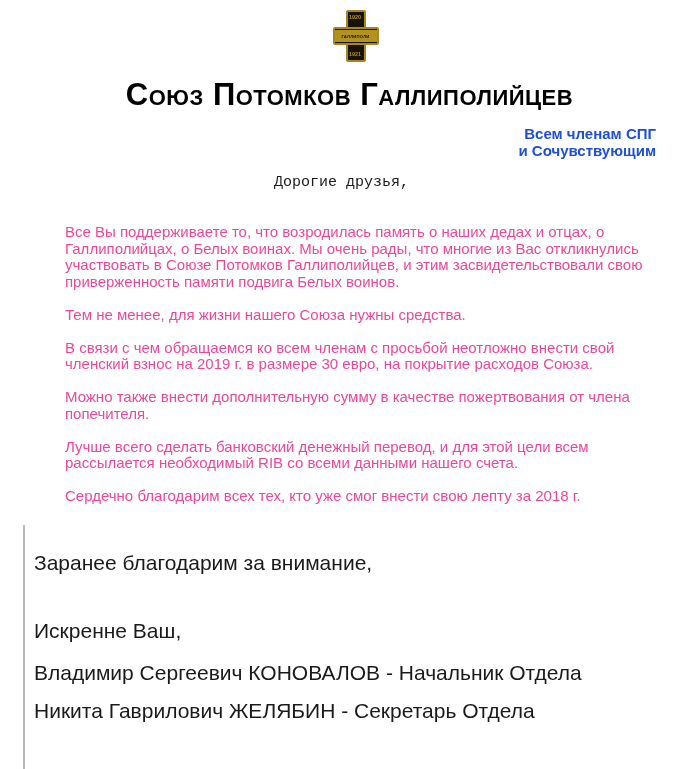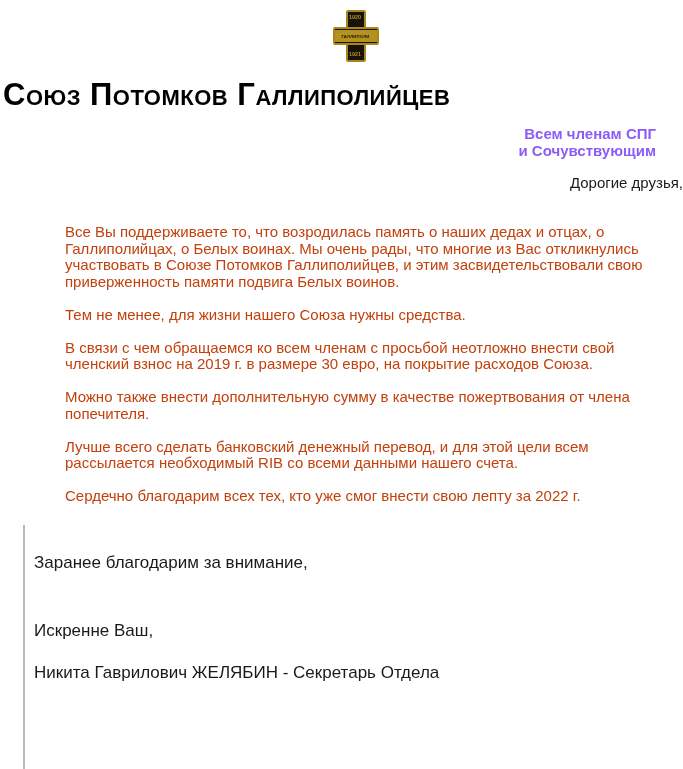--- a/index.html
+++ b/index.html
@@ -45,55 +45,55 @@
     position: absolute; left: 50%; width: 30px; text-align: center;
     color: #b3921f; font-size: 9px; font-weight: bold; line-height: 9px;
     overflow: visible;
   }
   .cross .year span { display: inline-block; transform: scale(0.6); white-space: nowrap; }
   .cross .year.top { top: 3px; transform: translateX(-50%); }
   .cross .year.bottom { bottom: 3px; transform: translateX(-50%); }
 
   
   .title {
-    margin: 16px 0 0 3px; text-align: left;
+    margin: 16px 0 0 16px; text-align: center;
     font-size: 31px; font-weight: bold; color: #000;
     font-variant: small-caps; letter-spacing: 0.5px; line-height: 34px;
   }
   .subtitle {
     margin: 18px 0 0 0; text-align: center;
     font-size: 25px; font-weight: bold; color: #000; line-height: 28px;
   }
 
   
   .addressee {
     margin: 13px 27px 0 4px; text-align: right;
-    font-size: 15px; font-weight: bold; line-height: 17px; color: #8b5cf6;
+    font-size: 15px; font-weight: bold; line-height: 17px; color: #1d4ed8;
   }
 
   
   .salutation {
-    margin-top: 15px; text-align: right;
-    font-size: 15px; line-height: 17px; 
+    margin-top: 15px; text-align: center;
+    font-size: 15px; line-height: 17px;  font-family: Liberation Mono, monospace;
   }
 
   
   .letter-body {
     margin: 33px 28px 0 65px;
-    font-size: 15px; line-height: 16.5px; color: #c2410c;
+    font-size: 15px; line-height: 16.5px; color: #ec4899;
   }
   .letter-body p { margin: 0 0 16.5px 0; white-space: pre-line; }
 
   
   .closing {
     flex: 1 1 auto;
     margin-left: 23px; margin-top: 4px;
     border-left: 2px solid #b9b9b9;
     padding: 30px 0 0 9px;
-    font-size: 17px; line-height: 16.5px; color: #1a1a1a;
+    font-size: 21px; line-height: 16.5px; color: #1a1a1a;
   }
   .closing p { margin: 0; }
   .closing .gap-large { margin-bottom: 51px; }
   .closing .gap-med   { margin-bottom: 26px; }
   .closing .gap-small { margin-bottom: 21px; }
 </style>
 </head>
 <body>
 
 <div class="page">
@@ -128,22 +128,23 @@
 Галлиполийцах, о Белых воинах. Мы очень рады, что многие из Вас откликнулись
 участвовать в Союзе Потомков Галлиполийцев, и этим засвидетельствовали свою
 приверженность памяти подвига Белых воинов.</p>
       <p>Тем не менее, для жизни нашего Союза нужны средства.</p>
       <p>В связи с чем обращаемся ко всем членам с просьбой неотложно внести свой
 членский взнос на 2019 г. в размере 30 евро, на покрытие расходов Союза.</p>
       <p>Можно также внести дополнительную сумму в качестве пожертвования от члена
 попечителя.</p>
       <p>Лучше всего сделать банковский денежный перевод, и для этой цели всем
 рассылается необходимый RIB со всеми данными нашего счета.</p>
-      <p>Сердечно благодарим всех тех, кто уже смог внести свою лепту за 2022 г.</p>
+      <p>Сердечно благодарим всех тех, кто уже смог внести свою лепту за 2018 г.</p>
     </div>
 
   <div class="closing">
     <p class="gap-large">Заранее благодарим за внимание,</p>
     <p class="gap-med">Искренне Ваш,</p>
+    <p class="gap-small">Владимир Сергеевич КОНОВАЛОВ - Начальник Отдела</p>
     <p>Никита Гаврилович ЖЕЛЯБИН - Секретарь Отдела</p>
   </div>
 
 </div>
 
 </body></html>

